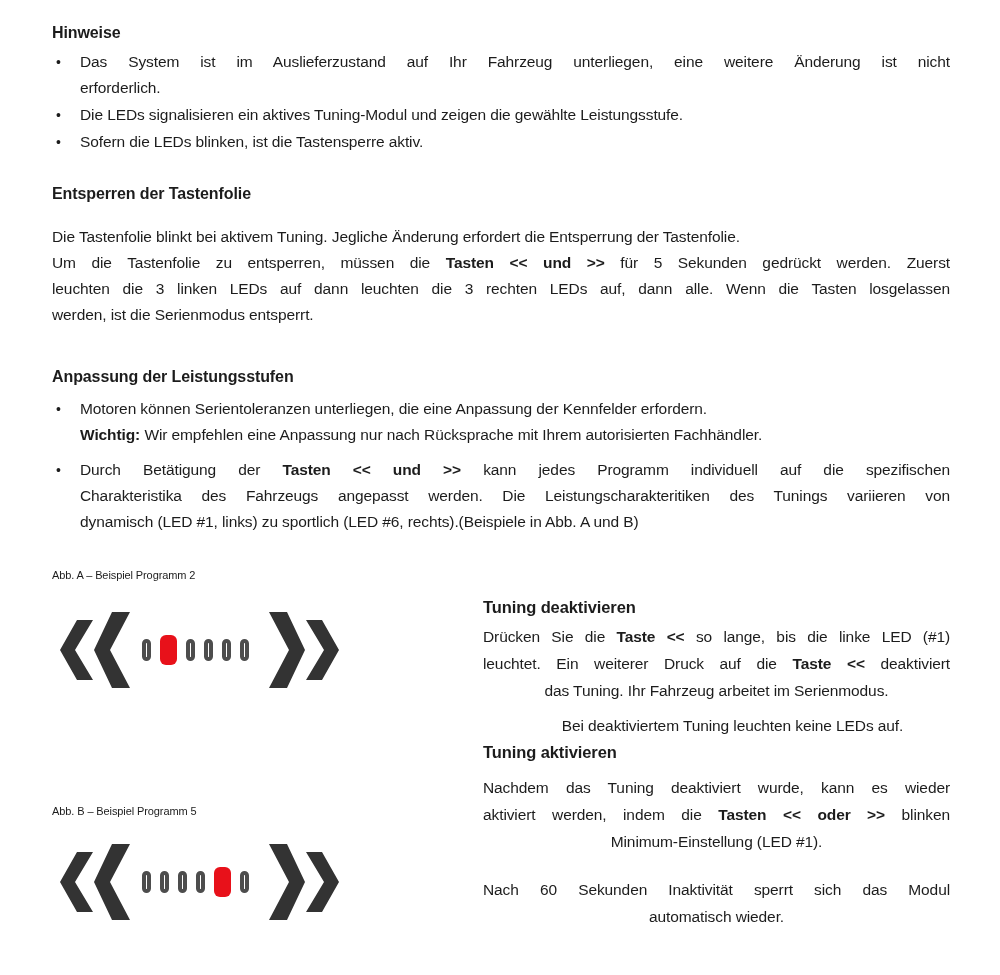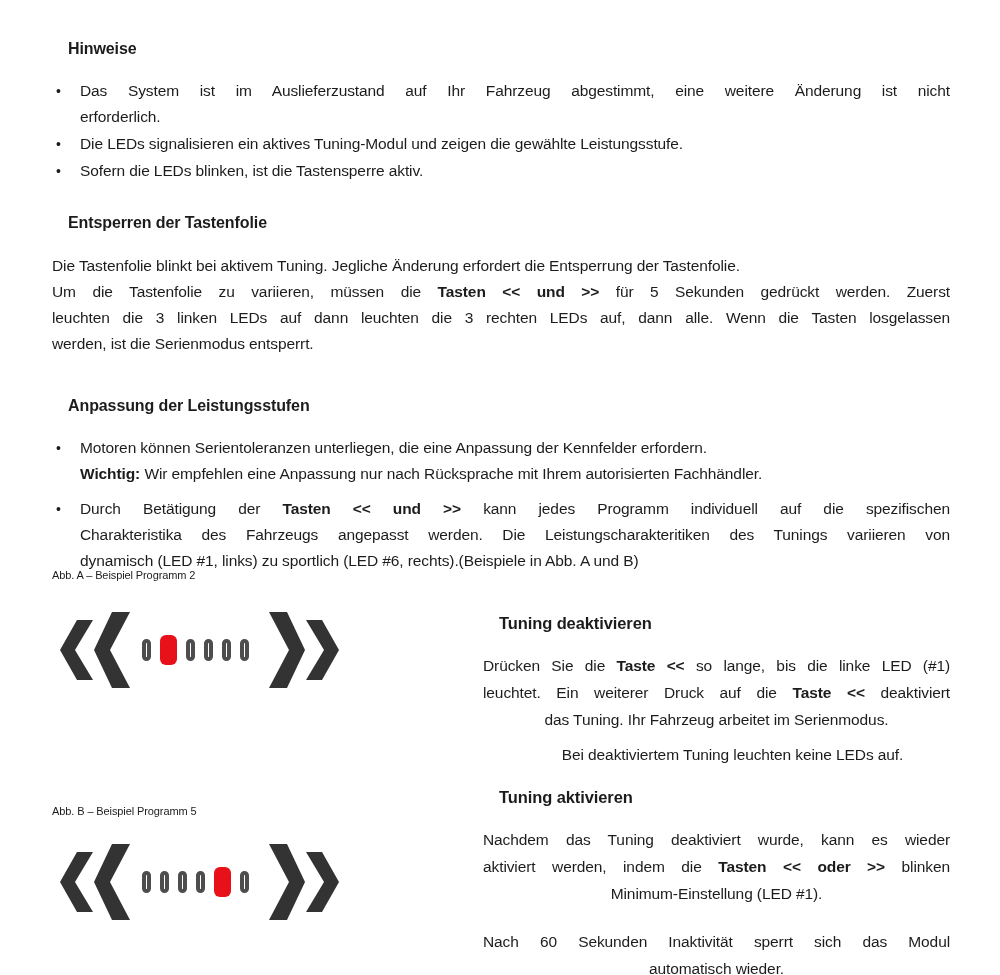--- a/index.html
+++ b/index.html
@@ -9,21 +9,21 @@
     background: #ffffff;
     font-family: "Liberation Sans", sans-serif;
     color: var(--text, #1c1c1c);
     overflow: hidden;
   }
   .page { position: relative; width: 1000px; height: 975px; background: #fff; }
 
   
   .content { position: absolute; left: 52px; top: 20px; width: 898px; }
   h3.doc-h {
-    margin: 16px; font-size: 16px; font-weight: bold; line-height: 26px;
+    margin: 0; font-size: 16px; font-weight: bold; line-height: 26px;
     letter-spacing: -0.1px;
   }
   .rich { font-size: 15.5px; letter-spacing: -0.1px; }
   .tl { line-height: 26px; min-height: 26px; white-space: normal; }
   .just { text-align: justify; text-align-last: justify; }
   .b { font-weight: bold; }
 
   .bullets { margin-top: 3px; }
   .bullet { display: flex; margin-bottom: 1px; }
   .marker { width: 28px; flex: none; padding-left: 4px; font-size: 14px; line-height: 26px; }
@@ -74,21 +74,21 @@
 <div class="page">
 
   <div class="content">
 
     <section class="sec-hinweise">
       <h3 class="doc-h">Hinweise</h3>
       <div class="bullets">
         <div class="bullet">
           <span class="marker">•</span>
           <div class="btext rich">
-              <div class="tl just"><span>Das System ist im Auslieferzustand auf Ihr Fahrzeug abgestimmt, eine weitere Änderung ist nicht</span></div>
+              <div class="tl just"><span>Das System ist im Auslieferzustand auf Ihr Fahrzeug unterliegen, eine weitere Änderung ist nicht</span></div>
               <div class="tl"><span>erforderlich.</span></div>
             </div>
         </div>
         <div class="bullet">
           <span class="marker">•</span>
           <div class="btext rich">
               <div class="tl"><span>Die LEDs signalisieren ein aktives Tuning-Modul und zeigen die gewählte Leistungsstufe.</span></div>
             </div>
         </div>
         <div class="bullet">
@@ -97,21 +97,21 @@
               <div class="tl"><span>Sofern die LEDs blinken, ist die Tastensperre aktiv.</span></div>
             </div>
         </div>
       </div>
     </section>
 
     <section class="sec-entsperren">
       <h3 class="doc-h">Entsperren der Tastenfolie</h3>
       <div class="rich">
           <div class="tl"><span>Die Tastenfolie blinkt bei aktivem Tuning. Jegliche Änderung erfordert die Entsperrung der Tastenfolie.</span></div>
-          <div class="tl just"><span>Um die Tastenfolie zu variieren, müssen die </span><span class="b">Tasten &lt;&lt; und &gt;&gt;</span><span> für 5 Sekunden gedrückt werden. Zuerst</span></div>
+          <div class="tl just"><span>Um die Tastenfolie zu entsperren, müssen die </span><span class="b">Tasten &lt;&lt; und &gt;&gt;</span><span> für 5 Sekunden gedrückt werden. Zuerst</span></div>
           <div class="tl just"><span>leuchten die 3 linken LEDs auf dann leuchten die 3 rechten LEDs auf, dann alle. Wenn die Tasten losgelassen</span></div>
           <div class="tl"><span>werden, ist die Serienmodus entsperrt.</span></div>
         </div>
     </section>
 
     <section class="sec-anpassung">
       <h3 class="doc-h">Anpassung der Leistungsstufen</h3>
       <div class="bullets">
         <div class="bullet">
           <span class="marker">•</span>

